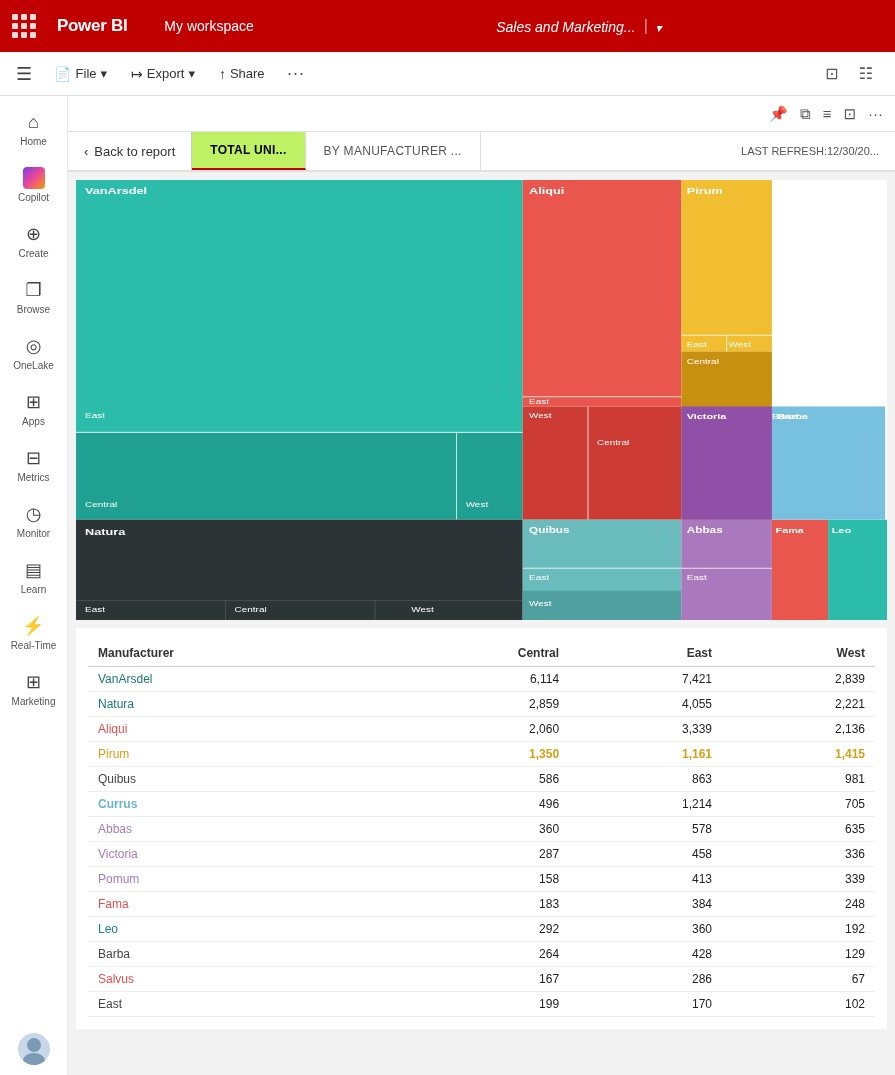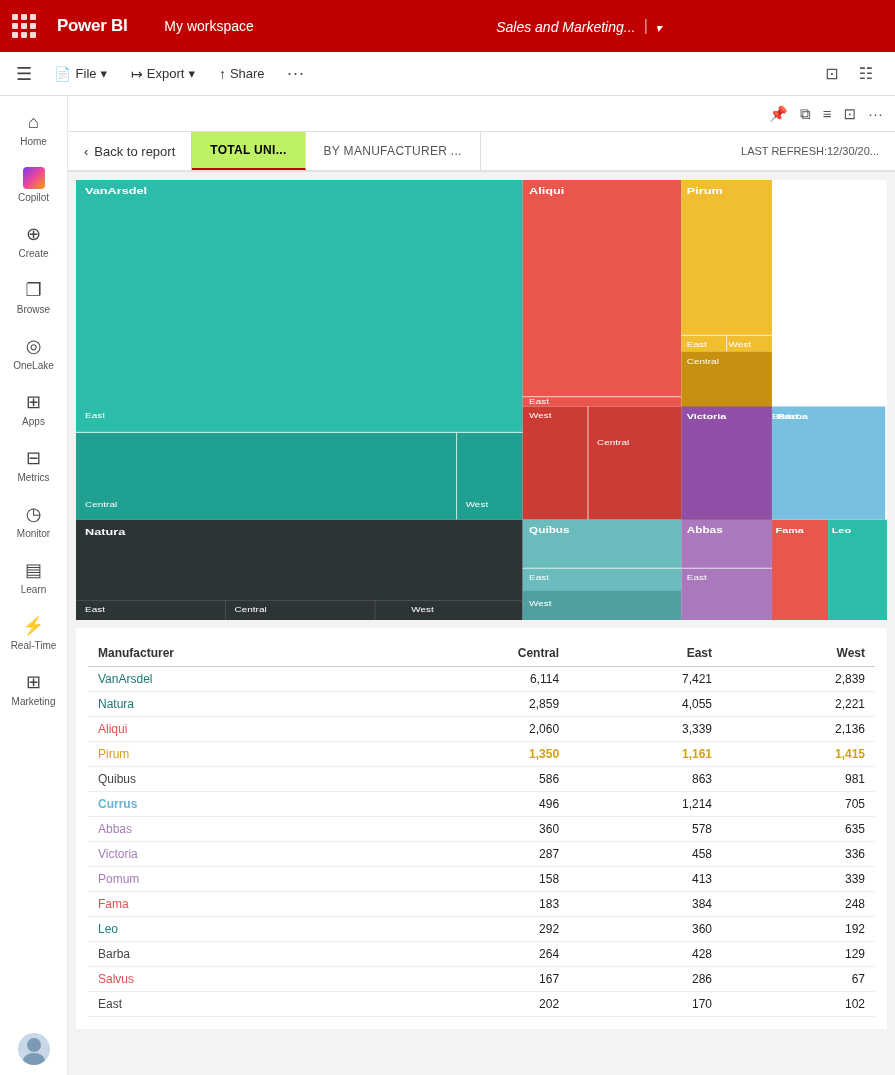--- a/index.html
+++ b/index.html
@@ -479,21 +479,21 @@
                 <td>129</td>
               </tr>
               <tr>
                 <td class="color-salvus">Salvus</td>
                 <td>167</td>
                 <td>286</td>
                 <td>67</td>
               </tr>
               <tr>
                 <td class="color-palma">East</td>
-                <td>202</td>
+                <td>199</td>
                 <td>170</td>
                 <td>102</td>
               </tr>
             </tbody>
         </table>
       </div>
 
     </div>
   </div>
 </div>

